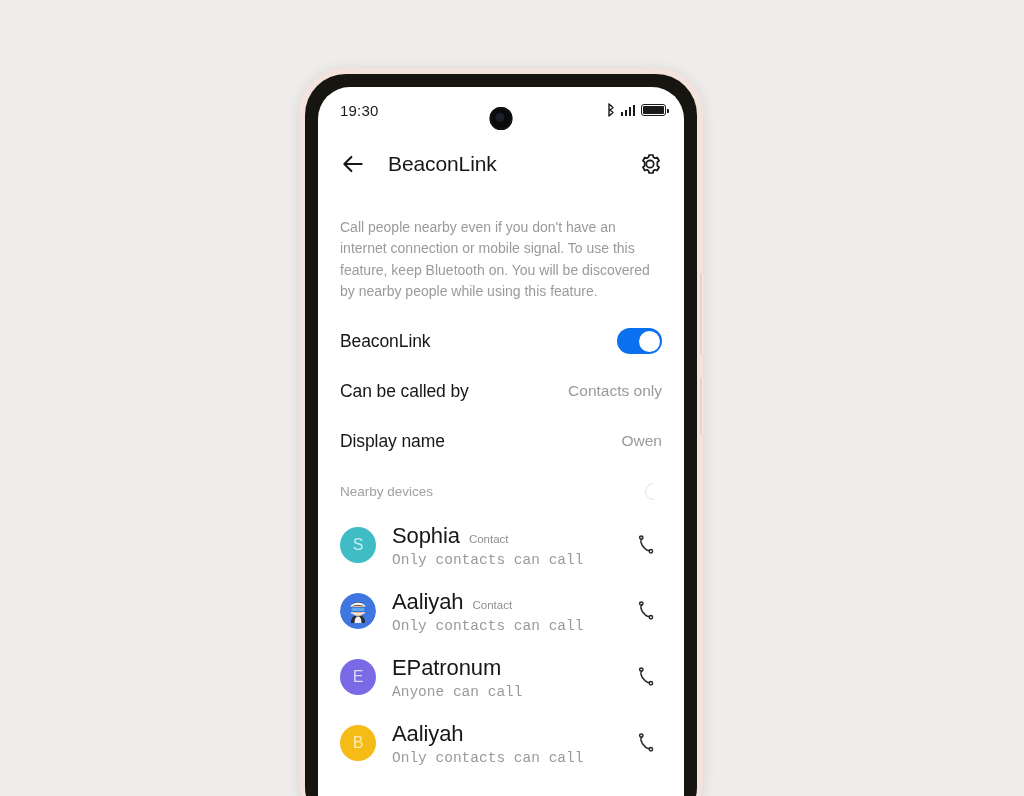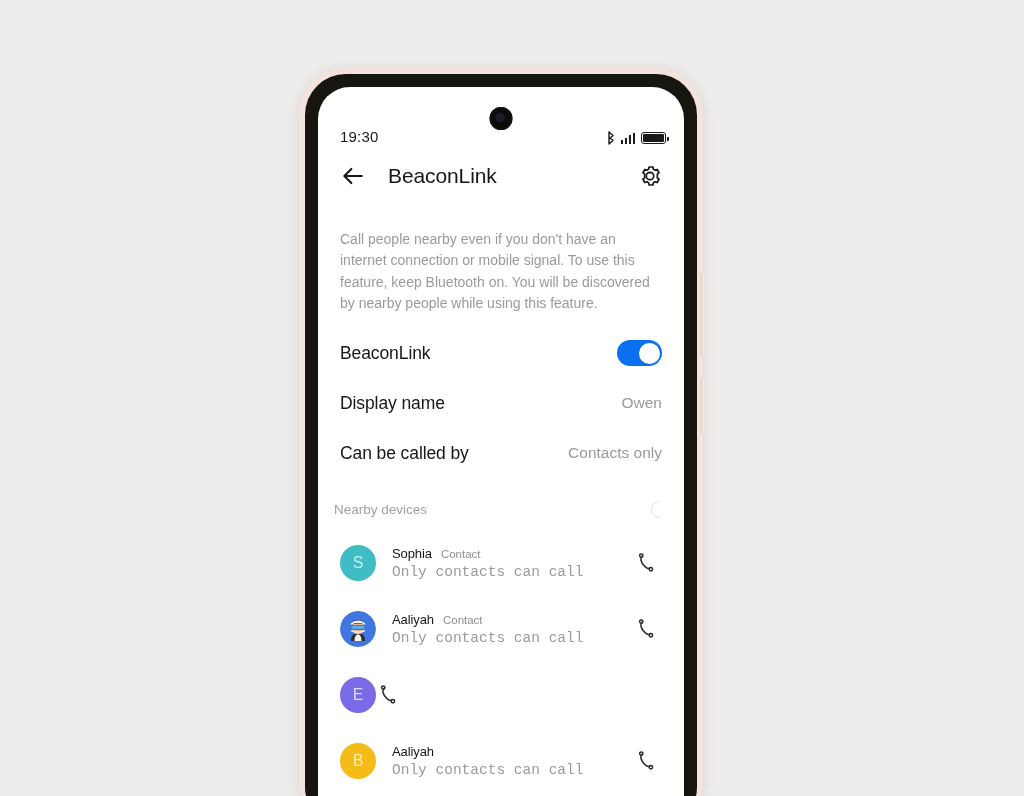--- a/index.html
+++ b/index.html
@@ -75,25 +75,24 @@
     left: 6px; top: 6px;
     width: 9px; height: 9px;
     border-radius: 50%;
     background: #1b1f2a;
   }
 
   
   #status-bar {
     height: 46px;
     display: flex;
-    align-items: flex-end;
+    align-items: center;
     justify-content: space-between;
     padding: 0 18px 0 22px;
     box-sizing: border-box;
-    margin-top: 12px;
   }
   #status-time {
     font-size: 15px;
     color: #1a1a1a;
     letter-spacing: 0.2px;
   }
   #status-icons {
     display: flex;
     align-items: center;
     gap: 6px;
@@ -211,22 +210,22 @@
     top: 2.5px;
     right: 2.5px;
     width: 21px;
     height: 21px;
     border-radius: 50%;
     background: #ffffff;
   }
 
   
   #nearby-header {
-    margin-top: 18px;
-    padding: 0 16px;
+    margin-top: 12px;
+    padding: 0 22px;
     display: flex;
     align-items: center;
     justify-content: space-between;
     height: 26px;
   }
   #nearby-header-label {
     font-size: 13.5px;
     color: #a0a0a4;
   }
   #scan-spinner {
@@ -266,21 +265,21 @@
     flex: 1 1 auto;
     margin-left: 16px;
     min-width: 0;
   }
   .device-name-line {
     display: flex;
     align-items: baseline;
     gap: 9px;
   }
   .device-name {
-    font-size: 13px;
+    font-size: 22px;
     color: #17171a;
     letter-spacing: -0.1px;
   }
   .device-tag {
     font-size: 11.5px;
     color: #8f8f94;
     text-align: right;
   }
   .device-subtitle {
     font-size: 14.5px;
@@ -342,27 +341,27 @@
       <div id="settings-list">
 
         <div class="settings-row">
           <div class="settings-row-label">BeaconLink</div>
           <div id="beaconlink-toggle">
             <div class="knob"></div>
           </div>
         </div>
 
         <div class="settings-row">
+          <div class="settings-row-label">Can be called by</div>
+          <div class="settings-row-value">Contacts only</div>
+        </div>
+
+        <div class="settings-row">
           <div class="settings-row-label">Display name</div>
           <div class="settings-row-value">Owen</div>
-        </div>
-
-        <div class="settings-row">
-          <div class="settings-row-label">Can be called by</div>
-          <div class="settings-row-value">Contacts only</div>
         </div>
 
       </div>
 
       <div id="nearby-header">
         <div id="nearby-header-label">Nearby devices</div>
         <div id="scan-spinner"></div>
       </div>
 
       <div id="device-list">
@@ -410,20 +409,27 @@
             <path d="M8.2 5.4 C7.2 6.3 6.6 7.5 6.9 9 c.5 2.6 2.3 5.2 4.4 6.9 1.6 1.3 3 1.9 4.2 1.6" fill="none" stroke="#2a2a2c" stroke-width="1.5" stroke-linecap="round"></path>
             <circle cx="7.3" cy="4.6" r="1.7" fill="none" stroke="#2a2a2c" stroke-width="1.5"></circle>
             <circle cx="16.9" cy="18.3" r="1.7" fill="none" stroke="#2a2a2c" stroke-width="1.5"></circle>
           </svg>
         </div>
 
         <div class="device-row">
           <div class="device-avatar" style="background: rgb(122, 106, 230); color: rgb(222, 217, 251);">
             <span>E</span>
           </div>
+          <div class="device-info">
+            <div class="device-name-line">
+              <span class="device-name">EPatronum</span>
+
+            </div>
+            <div class="device-subtitle">Anyone can call</div>
+          </div>
           <svg class="call-button" viewBox="0 0 24 24">
             <path d="M8.2 5.4 C7.2 6.3 6.6 7.5 6.9 9 c.5 2.6 2.3 5.2 4.4 6.9 1.6 1.3 3 1.9 4.2 1.6" fill="none" stroke="#2a2a2c" stroke-width="1.5" stroke-linecap="round"></path>
             <circle cx="7.3" cy="4.6" r="1.7" fill="none" stroke="#2a2a2c" stroke-width="1.5"></circle>
             <circle cx="16.9" cy="18.3" r="1.7" fill="none" stroke="#2a2a2c" stroke-width="1.5"></circle>
           </svg>
         </div>
 
         <div class="device-row">
           <div class="device-avatar" style="background: rgb(245, 187, 23); color: rgb(253, 234, 180);">
             <span>B</span>

